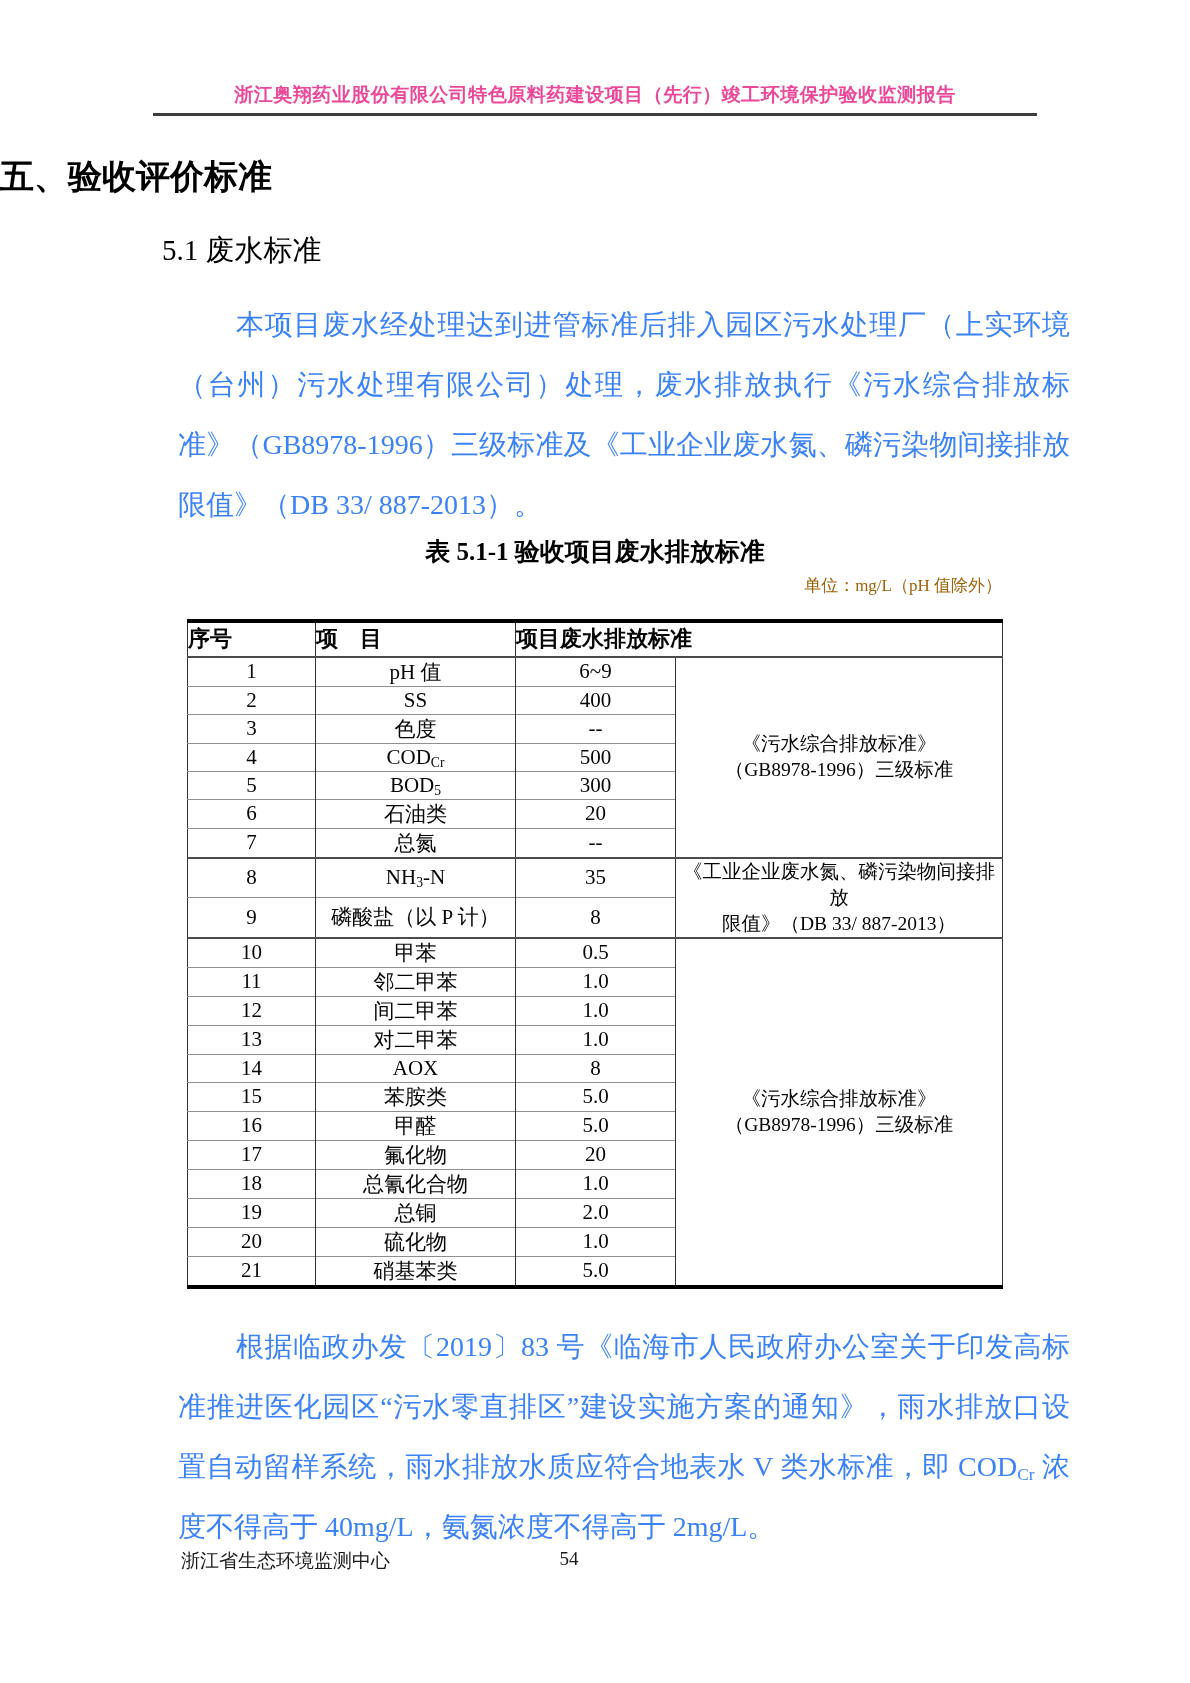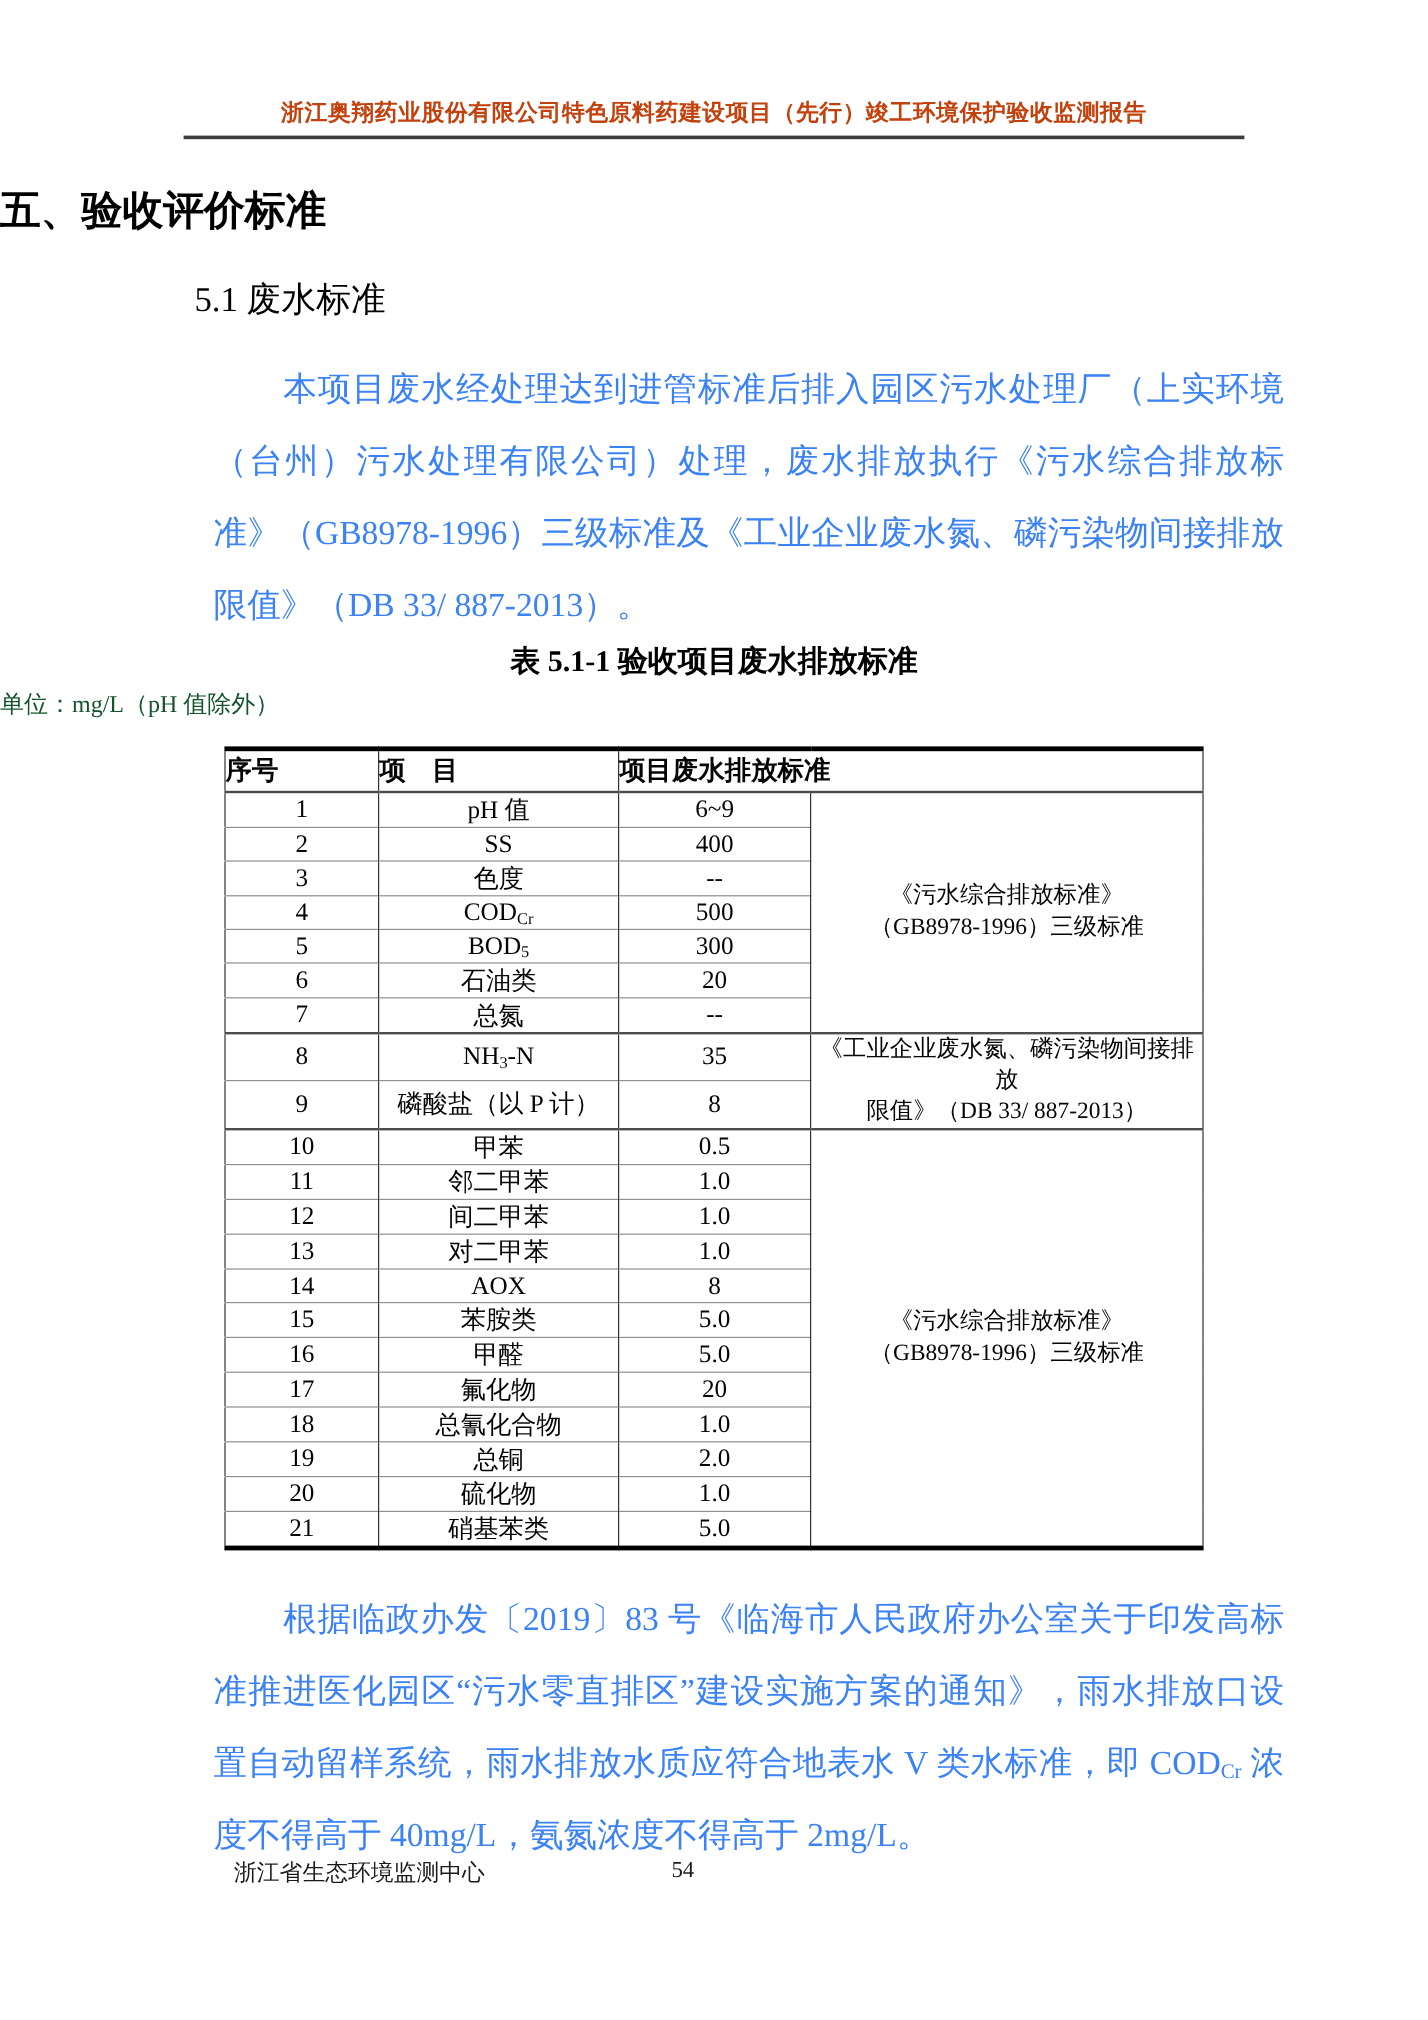--- a/index.html
+++ b/index.html
@@ -10,21 +10,21 @@
     color:#111;
     font-family:"Liberation Serif","DejaVu Serif",serif;
     overflow:hidden;
   }
   .doc-header-title{
     padding-top:84px;
     text-align:center;
     font-size:19px;
     font-weight:600;
     line-height:1.15;
-    color:#c2410c;
+    color:#ec4899;
     letter-spacing:0.5px;
   }
   .doc-header-rule{
     width:884px;
     margin:7px auto 0 auto;
     border-top:3px solid #3d3d3d;
     height:0;
   }
   .chapter-title{
     margin-top:42px;
@@ -55,24 +55,24 @@
   }
   .table-caption{
     text-align:center;
     font-size:25px;
     font-weight:bold;
     line-height:1.35;
     color:#000;
   }
   .unit-note{
     margin:8px 188px 0 0;
-    text-align:left;
-    font-size:20px;
+    text-align:right;
+    font-size:17px;
     line-height:1.05;
-    color:#14532d;
+    color:#a16207;
   }
   table.wastewater-table{
     margin:24px 0 0 187px;
     width:815px;
     border-collapse:collapse;
     table-layout:fixed;
     border-top:4px solid #000;
     border-bottom:4px solid #000;
     border-left:1.5px solid #333;
     border-right:1.5px solid #333;
@@ -108,21 +108,21 @@
     white-space:pre-line;
     text-align:center;
   }
   .footer{
     position:absolute;
     top:1548px;left:0;right:0;
     height:26px;
     font-size:19px;
     color:#1a1a1a;
   }
-  .footer-org{position:absolute;left:195px;top:0;text-align:right;}
+  .footer-org{position:absolute;left:181px;top:0;text-align:right;}
   .footer-page{position:absolute;left:0;right:52px;top:0;text-align:center;}
 </style>
 </head>
 <body>
 
 <div class="page">
 
   <div class="doc-header-title">浙江奥翔药业股份有限公司特色原料药建设项目（先行）竣工环境保护验收监测报告</div>
   <div class="doc-header-rule"></div>
 

